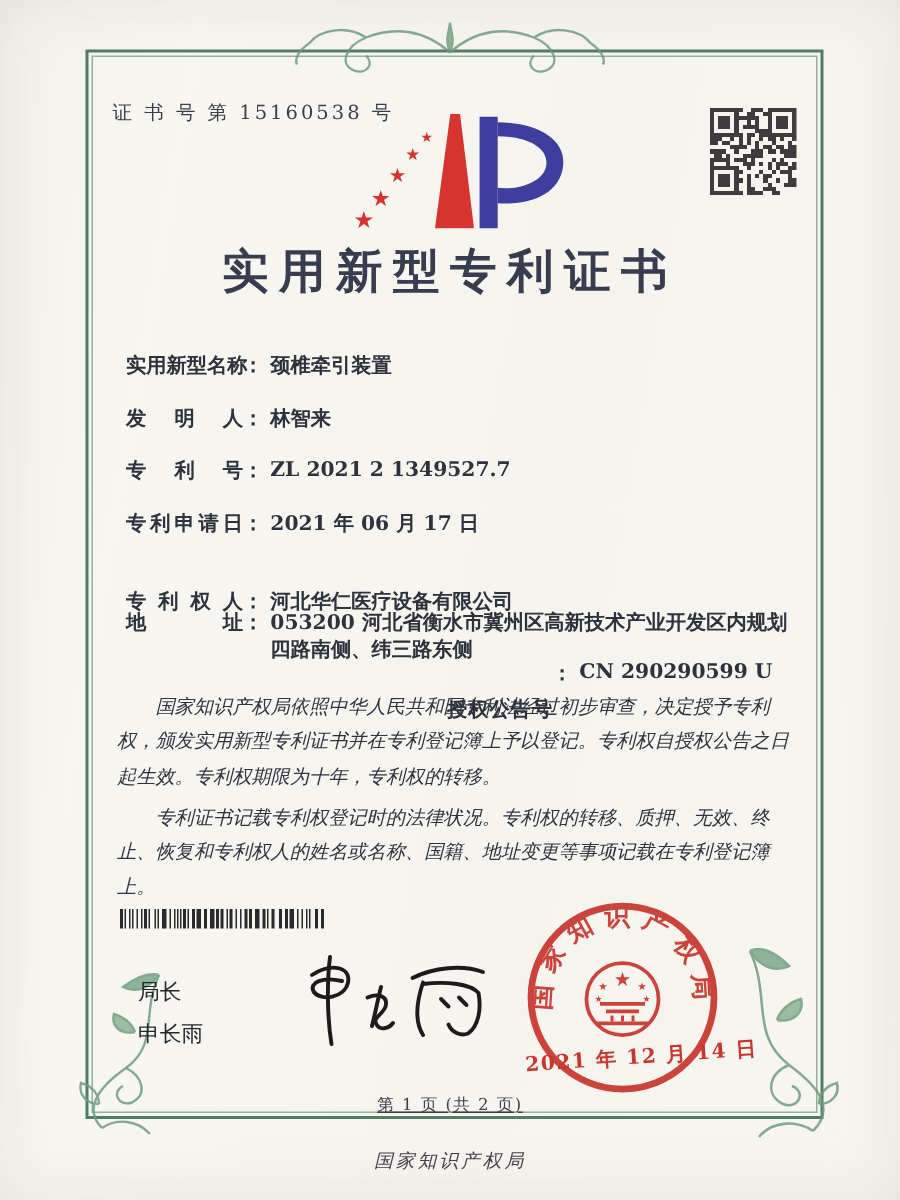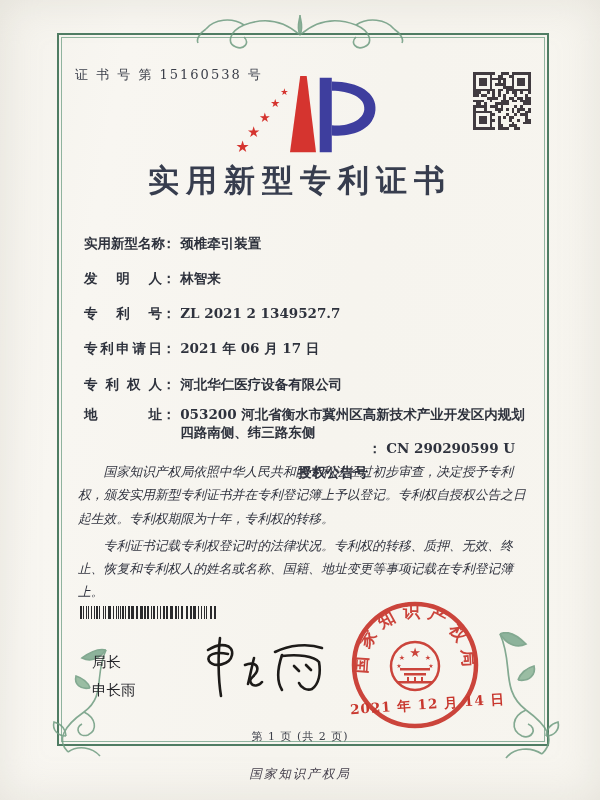--- a/index.html
+++ b/index.html
@@ -23,21 +23,21 @@
          color:#30333f;font-style:italic;}
   .paras p{margin:0 0 4px 0;text-indent:2em;}
   .barcode{position:absolute;left:80px;top:606px;height:13px;display:flex;align-items:stretch;}
   .barcode div{background:#2a2a2c;}
   .officer{position:absolute;left:92px;top:648px;font-family:"DejaVu Sans",sans-serif;
            font-size:14.5px;color:#26262b;font-weight:500;line-height:1.95;}
   .signature{position:absolute;left:182px;top:632px;width:150px;height:72px;}
   .seal{position:absolute;left:350px;top:600px;width:130px;height:130px;opacity:.93;}
   .sealdate{position:absolute;left:350px;top:696px;width:150px;color:#c8372e;font-size:13.5px;
             font-weight:600;letter-spacing:1px;transform:rotate(-4deg);white-space:nowrap;}
-  .pagenum{left:0;top:729px;width:600px;text-align:center;font-size:11px;color:#3c3f49;letter-spacing:1px;}
+  .pagenum{left:0;top:729px;width:600px;text-align:center;font-size:11px;color:#3c3f49;letter-spacing:1px;text-decoration:underline;}
   .backnote{left:0;top:766px;width:600px;text-align:center;font-size:12.5px;color:#45404c;
             font-style:italic;letter-spacing:2px;}
   .orn{position:absolute;}
   svg{display:block;}
 </style>
 </head>
 <body>
 
 <div class="sheet">
 
@@ -260,21 +260,21 @@
     <span class="val">林智来</span>
   </div>
   <div class="row" style="top:305px">
     <span class="lbl">专利号</span><span>：</span>
     <span class="val">ZL 2021 2 1349527.7</span>
   </div>
   <div class="row" style="top:340px">
     <span class="lbl">专利申请日</span><span>：</span>
     <span class="val">2021 年 06 月 17 日</span>
   </div>
-  <div class="row" style="top:376px">
+  <div class="row" style="top:392px">
     <span class="lbl">专利权人</span><span>：</span>
     <span class="val">河北华仁医疗设备有限公司</span>
   </div>
   <div class="row" style="top:406px">
     <span class="lbl">地址</span><span>：</span>
     <span class="val">053200 河北省衡水市冀州区高新技术产业开发区内规划
 四路南侧、纬三路东侧</span>
   </div>
   <div class="row2" style="top:440px">
     <span class="lbl">授权公告号</span><span>：</span>

